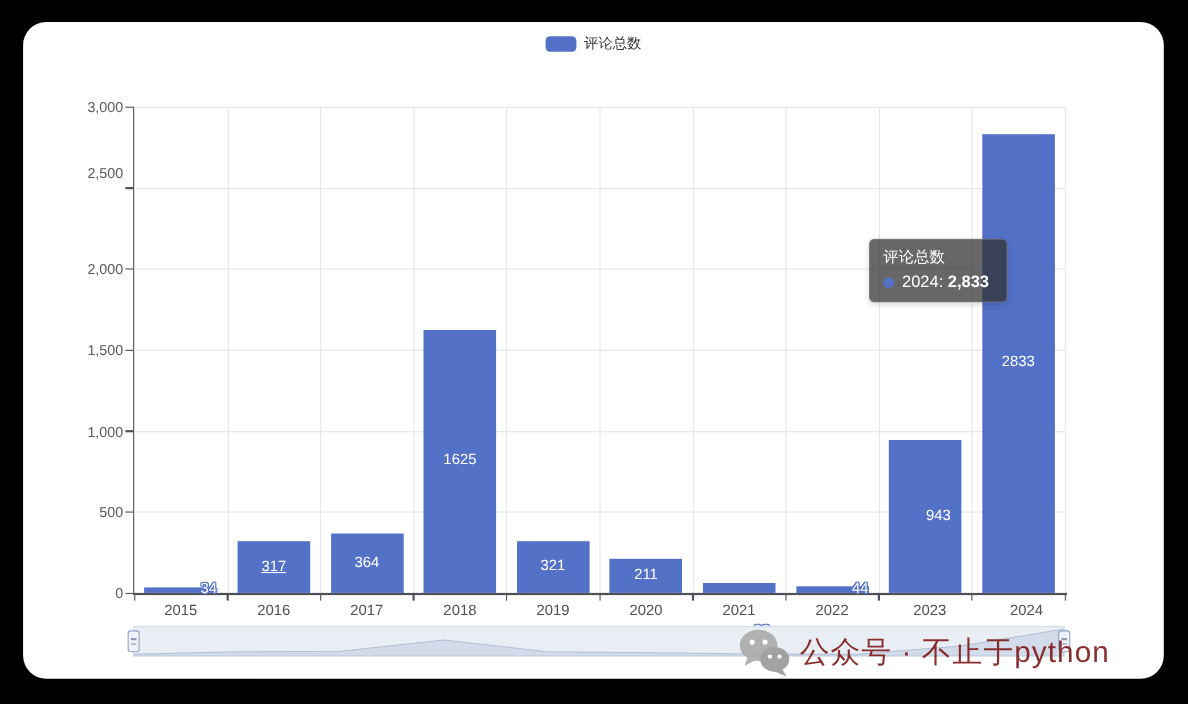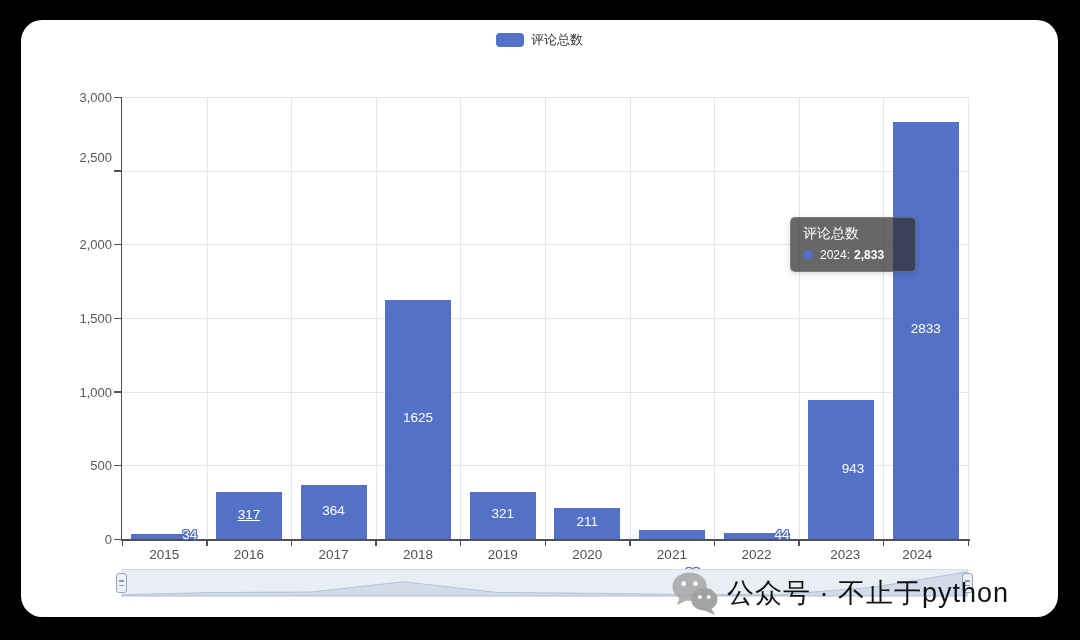--- a/index.html
+++ b/index.html
@@ -39,41 +39,41 @@
       0 -1px 0 #5471C8,0 1px 0 #5471C8,-1px 0 0 #5471C8,1px 0 0 #5471C8;
     text-align:right;
   }
   .tooltip{
     position:absolute;left:769px;top:197px;min-width:100px;z-index:6;
     background:rgba(50,50,50,.74);border:1px solid rgba(150,150,150,.45);
     border-radius:5px;padding:7px 12px 9px;color:#fff;white-space:nowrap;
     box-shadow:0 2px 6px rgba(0,0,0,.15);
   }
   .tooltip-series{font-size:14px;margin-bottom:5px;}
-  .tooltip-line{display:flex;align-items:center;font-size:12px;}
+  .tooltip-line{display:flex;align-items:center;font-size:15px;}
   .tooltip-dot{width:10px;height:10px;border-radius:50%;background:#5471C8;margin-right:7px;flex:0 0 auto;}
   .tooltip-value{font-weight:700;margin-left:4px;}
   .datazoom{
     position:absolute;left:100px;top:549px;width:847px;height:28px;z-index:3;
     background:#e9eef5;border:1px solid #d3dce8;box-sizing:border-box;
   }
   .dz-shadow{position:absolute;left:0;top:0;width:100%;height:100%;}
   .dz-handle{
     position:absolute;top:3px;width:11px;height:20px;border-radius:3px;z-index:4;
     background:#eef2f8;border:1px solid #93a4c1;box-sizing:border-box;
     display:flex;flex-direction:column;justify-content:center;align-items:center;gap:3px;
   }
   .dz-handle span{display:block;width:5px;height:1.5px;background:#8a99b6;}
   .dz-handle.left{left:-6px;}
   .dz-handle.right{right:-6px;}
   .watermark{
     position:absolute;left:650px;top:551px;display:flex;align-items:center;gap:9px;
     z-index:7;opacity:.92;pointer-events:none;
   }
-  .watermark-text{font-size:27px;color:#000000;letter-spacing:1px;}
+  .watermark-text{font-size:27px;color:#7f1d1d;letter-spacing:1px;}
 </style>
 </head>
 <body>
 
 <div class="card">
 
 
   <div class="legend">
     <span class="legend-swatch"></span>
     <span class="legend-label">评论总数</span>
@@ -125,21 +125,21 @@
       <div class="xtick" style="left: 845.5px;"></div>
       <div class="xlabel" style="left: 0px; width: 84.6px;">2015</div>
       <div class="xlabel" style="left: 84.6px; width: 84.6px;">2016</div>
       <div class="xlabel" style="left: 169.2px; width: 84.6px;">2017</div>
       <div class="xlabel" style="left: 253.8px; width: 84.6px;">2018</div>
       <div class="xlabel" style="left: 338.4px; width: 84.6px;">2019</div>
       <div class="xlabel" style="left: 423px; width: 84.6px;">2020</div>
       <div class="xlabel" style="left: 507.6px; width: 84.6px;">2021</div>
       <div class="xlabel" style="left: 592.2px; width: 84.6px;">2022</div>
       <div class="xlabel" style="left: 681px; width: 84.6px;">2023</div>
-      <div class="xlabel" style="left: 753px; width: 84.6px;">2024</div>
+      <div class="xlabel" style="left: 769px; width: 84.6px;">2024</div>
       <div class="bar" style="left: 9.3px; width: 66px; top: 436.991px; height: 5.00933px;"></div>
       <div class="bar-label outline" style="left: 9.3px; width: 66px; top: 430.495px;">34</div>
       <div class="bar" style="left: 93.9px; width: 66px; top: 395.295px; height: 46.7047px;"></div>
       <div class="bar-label" style="left: 93.9px; width: 66px; top: 409.648px; text-decoration: underline;">317</div>
       <div class="bar" style="left: 178.5px; width: 66px; top: 388.371px; height: 53.6293px;"></div>
       <div class="bar-label" style="left: 178.5px; width: 66px; top: 406.185px;">364</div>
       <div class="bar" style="left: 263.1px; width: 66px; top: 202.583px; height: 239.417px;"></div>
       <div class="bar-label" style="left: 263.1px; width: 66px; top: 313.292px;">1625</div>
       <div class="bar" style="left: 347.7px; width: 66px; top: 394.706px; height: 47.294px;"></div>
       <div class="bar-label" style="left: 347.7px; width: 66px; top: 409.353px;">321</div>

